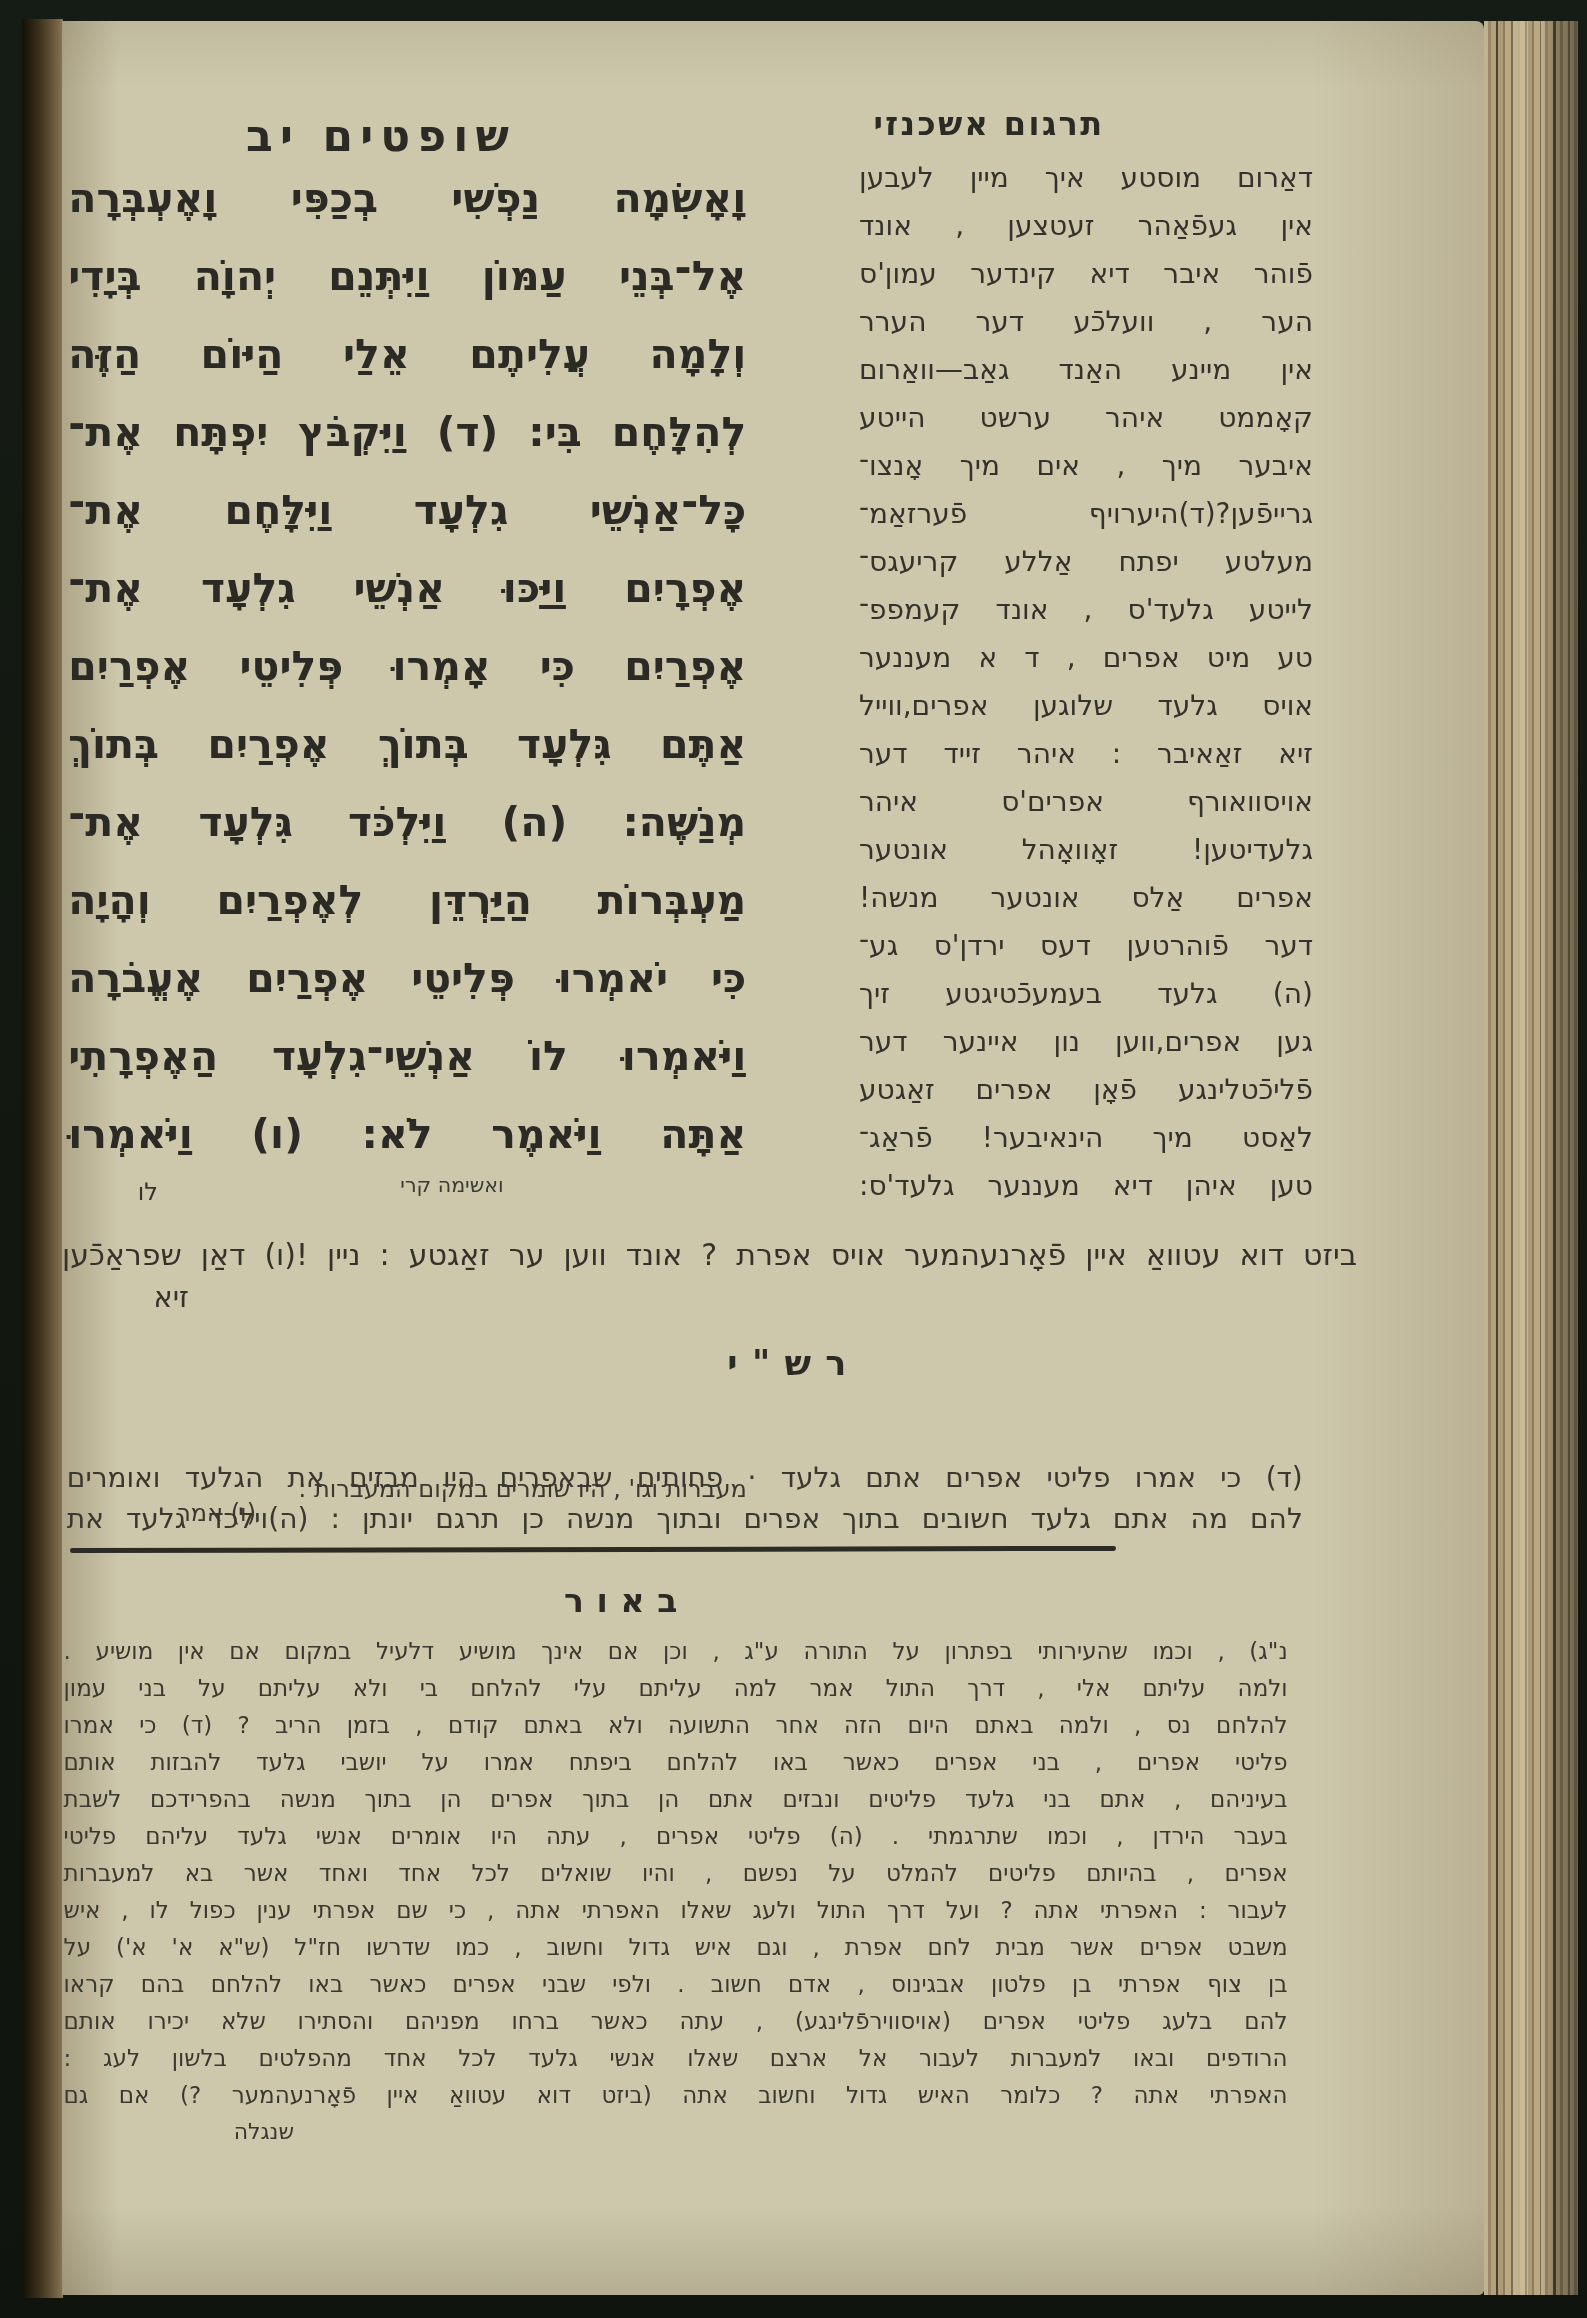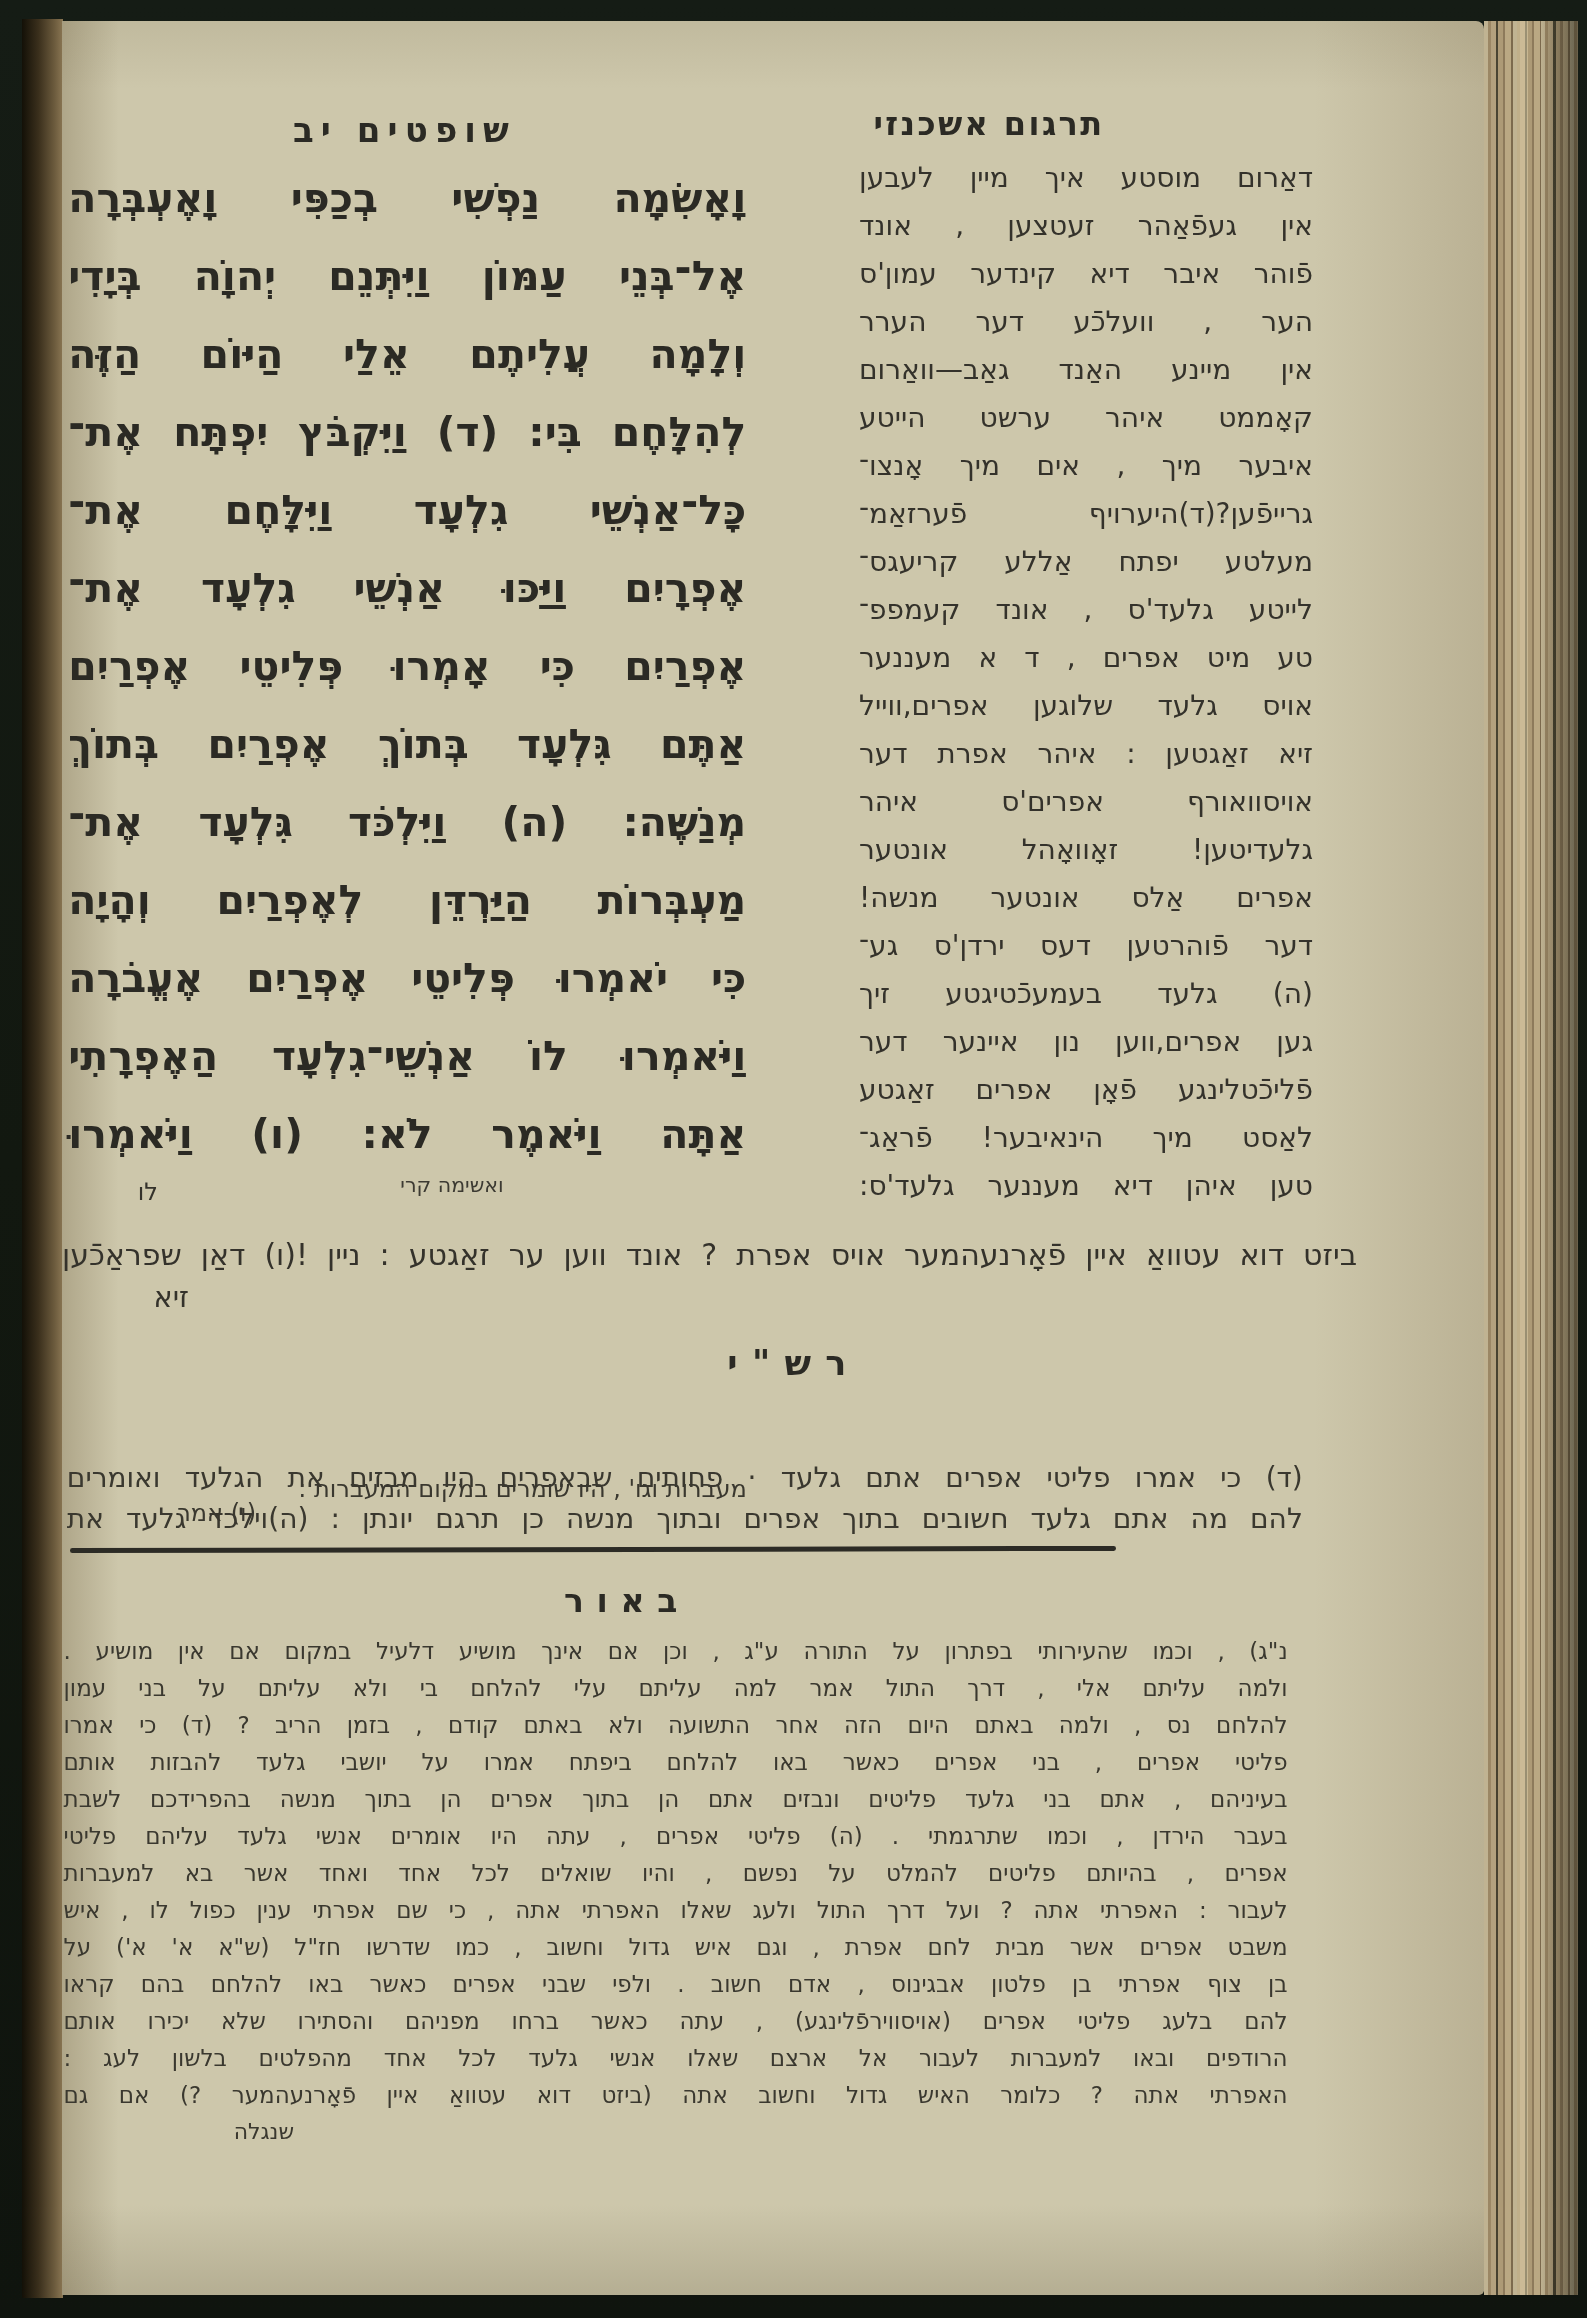--- a/index.html
+++ b/index.html
@@ -29,21 +29,21 @@
         #ad9a76 14.3px 19px,#8d7a5b 19px 21.4px,#baa883 21.4px 27px,#7c6a4e 27px 28.6px);
   }
   .edge-highlight{position:absolute;left:1517px;top:20.6px;width:11px;height:2274px;background:rgba(222,207,170,.55);}
   .txt{position:absolute;direction:rtl;color:#32302a;}
   .jlist .line{text-align:justify;text-align-last:justify;}
   .bible{left:6.3px;top:138px;width:678px;font-size:41px;font-weight:bold;color:#2b2a24;}
   .bible .line{height:78px;line-height:78px;white-space:nowrap;}
   .targum{left:797px;top:133px;width:454px;font-size:28px;color:#34322b;}
   .targum .line{height:48px;line-height:48px;white-space:nowrap;}
   .header-big{font-weight:bold;text-align:center;}
-  .shofetim-header{left:184px;top:89px;width:270px;font-size:34px;letter-spacing:7.1px;color:#2b2a24;text-align:right;}
+  .shofetim-header{left:184px;top:89px;width:270px;font-size:44px;letter-spacing:7.1px;color:#2b2a24;text-align:right;}
   .targum-header{left:792px;top:84px;width:270px;font-size:32px;letter-spacing:2.4px;color:#2b2a24;}
   .qere-note{left:295px;top:1152px;width:190px;font-size:20.6px;color:#3c3a32;text-align:center;}
   .lo-note{left:33px;top:1157px;width:63px;font-size:24px;font-weight:normal;color:#34322b;}
   .cont-line{left:0px;top:1216px;width:1295px;font-size:30px;color:#34322b;text-align:justify;text-align-last:justify;white-space:nowrap;}
   .cont-word{left:32px;top:1259px;width:95px;font-size:28.6px;color:#34322b;text-align:right;}
   .rashi-header{left:613px;top:1322px;width:238px;font-size:35px;letter-spacing:14.3px;color:#2b2a24;}
   .rashi{left:4.8px;top:1436px;width:1236px;font-size:28px;color:#3a382f;}
   .rashi .line{height:41px;line-height:41px;white-space:nowrap;}
   .rashi-last{left:159px;top:1454px;width:603px;font-size:24px;color:#3a382f;text-align:center;}
   .rashi-catch{left:35px;top:1478px;width:159px;font-size:24px;color:#3a382f;}
@@ -84,21 +84,21 @@
       <div class="line">פֿוהר איבר דיא קינדער עמון'ס</div>
       <div class="line">הער , וועלכֿע דער הערר</div>
       <div class="line">אין מיינע האַנד גאַב—וואַרום</div>
       <div class="line">קאָממט איהר ערשט הייטע</div>
       <div class="line">איבער מיך , אים מיך אָנצו־</div>
       <div class="line">גרייפֿען?(ד)היערויף פֿערזאַמ־</div>
       <div class="line">מעלטע יפתח אַללע קריעגס־</div>
       <div class="line">לייטע גלעד'ס , אונד קעמפפ־</div>
       <div class="line">טע מיט אפרים , ד א מעננער</div>
       <div class="line">אויס גלעד שלוגען אפרים,ווייל</div>
-      <div class="line">זיא זאַגטען : איהר אפרת דער</div>
+      <div class="line">זיא זאַאיבר : איהר זייד דער</div>
       <div class="line">אויסוואורף אפרים'ס איהר</div>
       <div class="line">גלעדיטען! זאָוואָהל אונטער</div>
       <div class="line">אפרים אַלס אונטער מנשה!</div>
       <div class="line">דער פֿוהרטען דעס ירדן'ס גע־</div>
       <div class="line">(ה) גלעד בעמעכֿטיגטע זיך</div>
       <div class="line">גען אפרים,ווען נון איינער דער</div>
       <div class="line">פֿליכֿטלינגע פֿאָן אפרים זאַגטע</div>
       <div class="line">לאַסט מיך הינאיבער! פֿראַג־</div>
       <div class="line">טען איהן דיא מעננער גלעד'ס:</div>
     </div>

